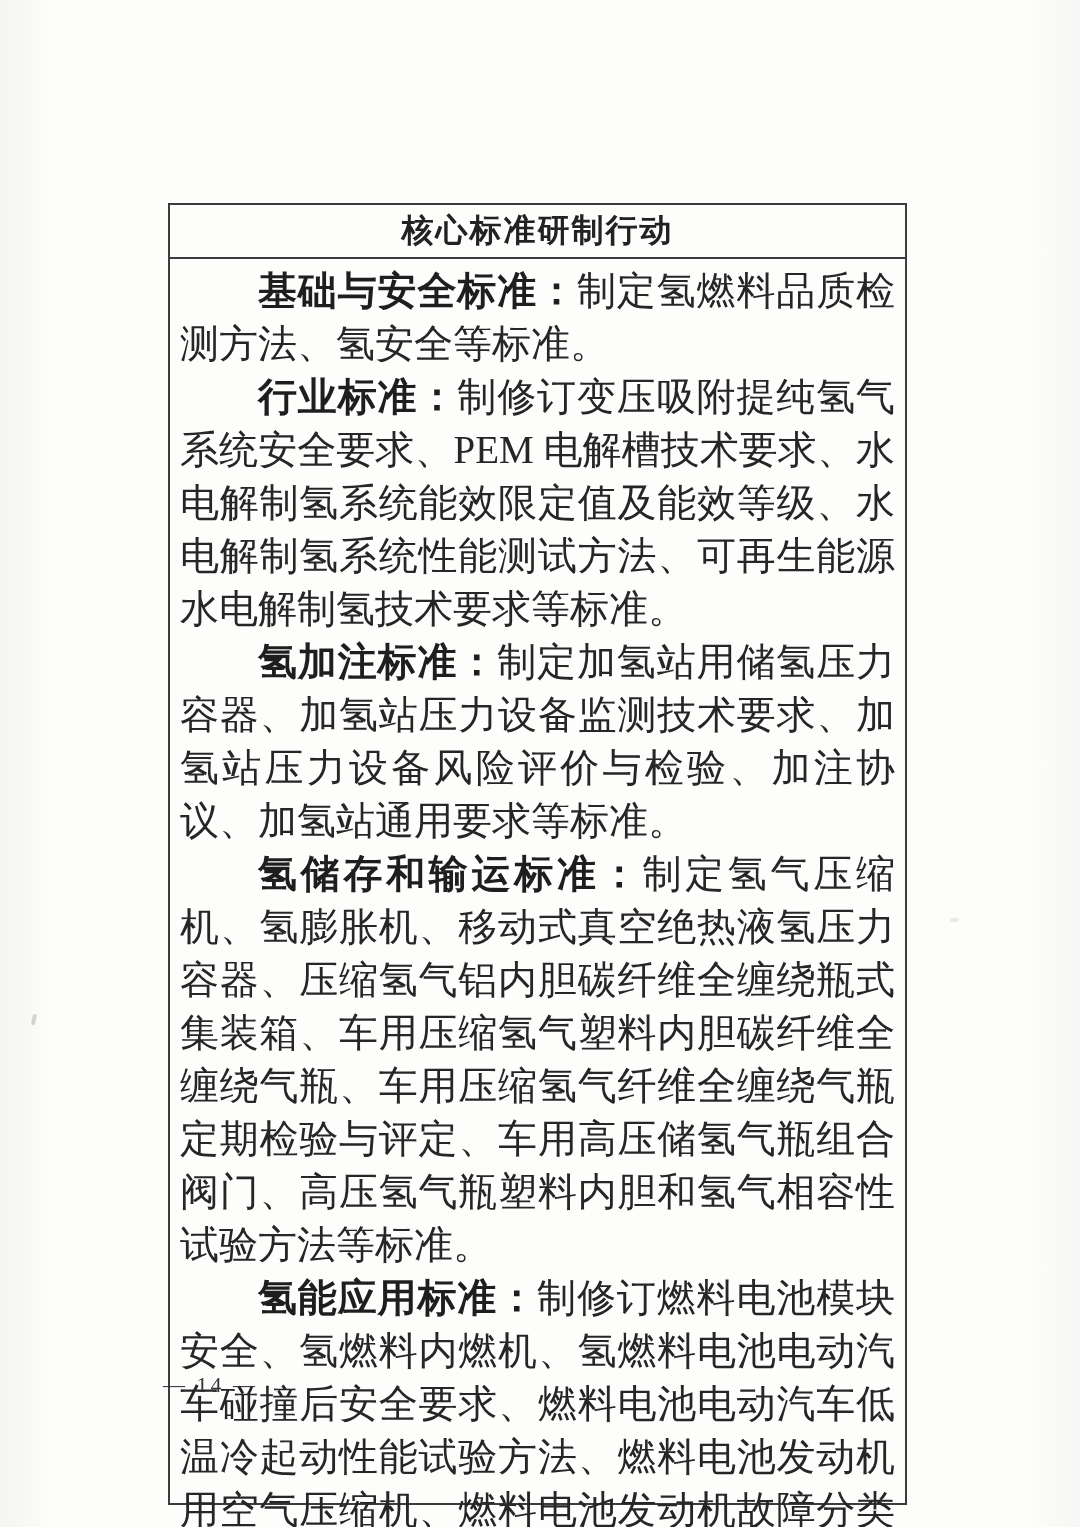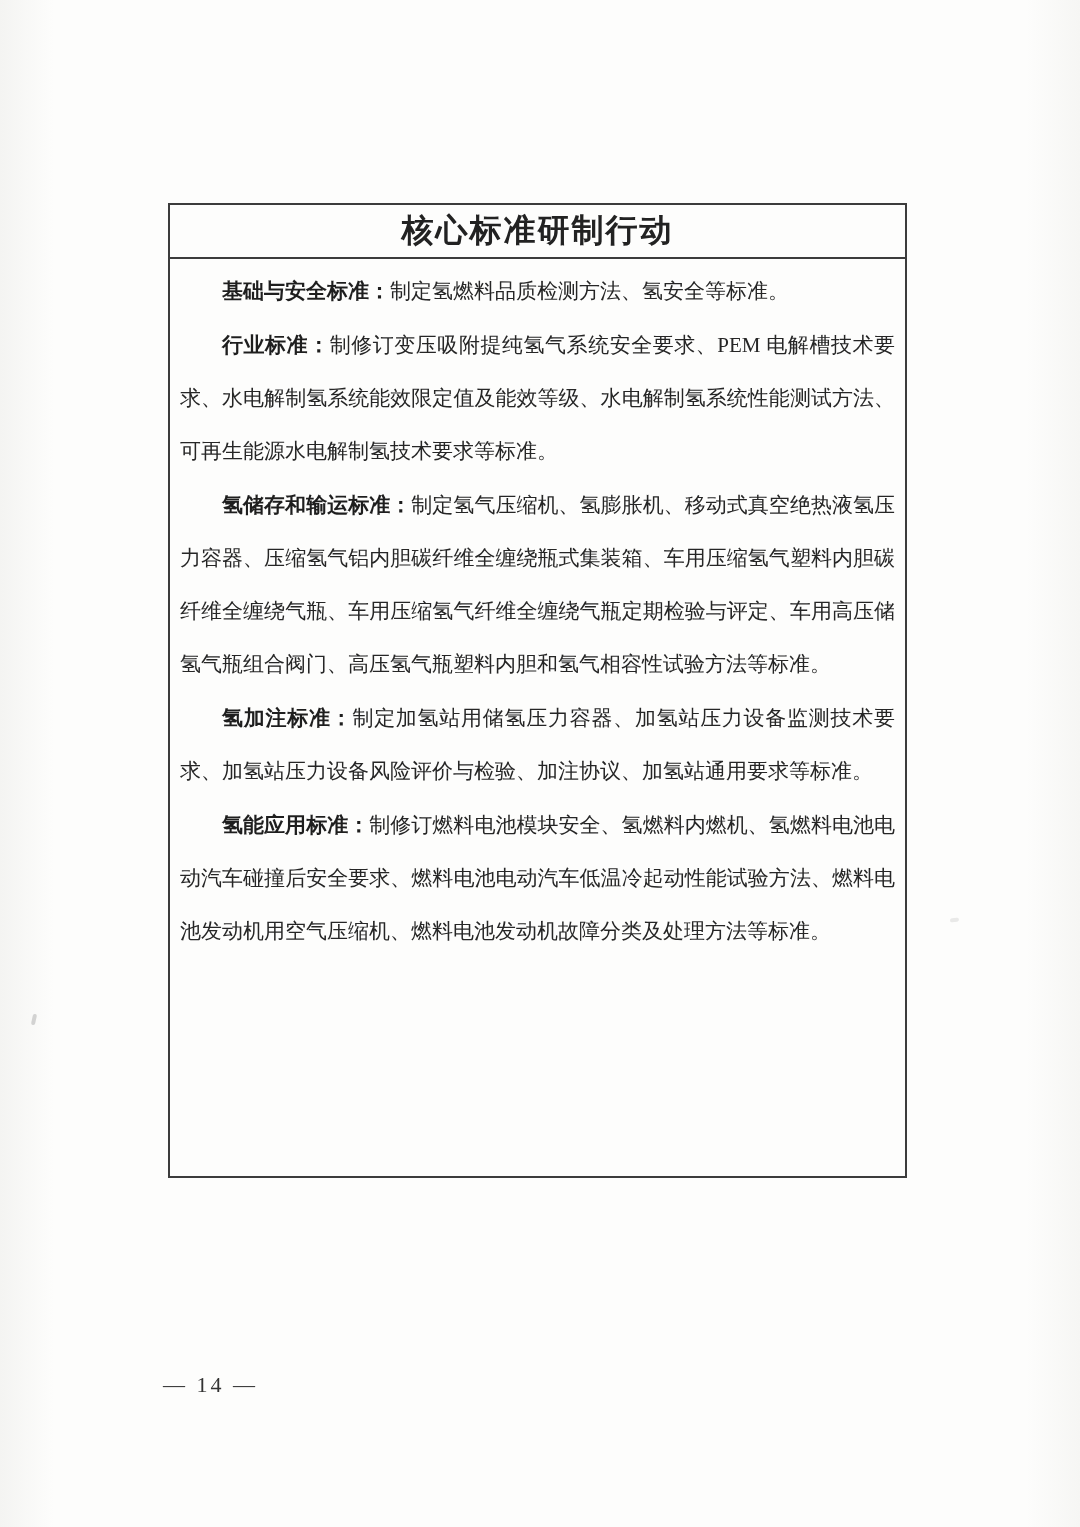--- a/index.html
+++ b/index.html
@@ -13,21 +13,21 @@
     background: linear-gradient(90deg, #f4f4f2 0%, #fdfdfc 5%, #fdfdfc 95%, #f6f6f4 100%);
     font-family: "Liberation Serif", serif;
     color: #262626;
     overflow: hidden;
   }
   .standards-box {
     position: absolute;
     left: 168px;
     top: 203px;
     width: 739px;
-    height: 975px;
+    height: 1302px;
     box-sizing: border-box;
     border: 2px solid #3c3c3c;
     background: transparent;
   }
   .box-title-row {
     box-sizing: border-box;
     height: 54px;
     border-bottom: 2px solid #3c3c3c;
     display: flex;
     align-items: center;
@@ -39,21 +39,21 @@
     font-size: 32px;
     letter-spacing: 2px;
     color: #222;
   }
   .box-content {
     box-sizing: border-box;
     padding: 5px 10px 0 10px;
   }
   .box-content p {
     margin: 0;
-    font-size: 21px;
+    font-size: 39px;
     line-height: 53px;
     text-align: justify;
     text-indent: 2em;
     color: #262626;
   }
   .lead {
     font-family: "Liberation Sans", sans-serif;
     font-weight: 700;
     color: #1e1e1e;
   }
@@ -95,24 +95,24 @@
     <span class="box-title">核心标准研制行动</span>
   </div>
   <div class="box-content">
     <p>
       <span class="lead">基础与安全标准：</span><span>制定氢燃料品质检测方法、氢安全等标准。</span>
     </p>
     <p>
       <span class="lead">行业标准：</span><span>制修订变压吸附提纯氢气系统安全要求、PEM 电解槽技术要求、水电解制氢系统能效限定值及能效等级、水电解制氢系统性能测试方法、可再生能源水电解制氢技术要求等标准。</span>
     </p>
     <p>
-      <span class="lead">氢储存和输运标准：</span><span>制定氢气压缩机、氢膨胀机、移动式真空绝热液氢压力容器、压缩氢气铝内胆碳纤维全缠绕瓶式集装箱、车用压缩氢气塑料内胆碳纤维全缠绕气瓶、车用压缩氢气纤维全缠绕气瓶定期检验与评定、车用高压储氢气瓶组合阀门、高压氢气瓶塑料内胆和氢气相容性试验方法等标准。</span>
+      <span class="lead">氢加注标准：</span><span>制定加氢站用储氢压力容器、加氢站压力设备监测技术要求、加氢站压力设备风险评价与检验、加注协议、加氢站通用要求等标准。</span>
     </p>
     <p>
-      <span class="lead">氢加注标准：</span><span>制定加氢站用储氢压力容器、加氢站压力设备监测技术要求、加氢站压力设备风险评价与检验、加注协议、加氢站通用要求等标准。</span>
+      <span class="lead">氢储存和输运标准：</span><span>制定氢气压缩机、氢膨胀机、移动式真空绝热液氢压力容器、压缩氢气铝内胆碳纤维全缠绕瓶式集装箱、车用压缩氢气塑料内胆碳纤维全缠绕气瓶、车用压缩氢气纤维全缠绕气瓶定期检验与评定、车用高压储氢气瓶组合阀门、高压氢气瓶塑料内胆和氢气相容性试验方法等标准。</span>
     </p>
     <p>
       <span class="lead">氢能应用标准：</span><span>制修订燃料电池模块安全、氢燃料内燃机、氢燃料电池电动汽车碰撞后安全要求、燃料电池电动汽车低温冷起动性能试验方法、燃料电池发动机用空气压缩机、燃料电池发动机故障分类及处理方法等标准。</span>
     </p>
   </div>
 </div>
 
 <div class="page-number">— 14 —</div>
 
 <div class="artifact artifact-1"></div>

